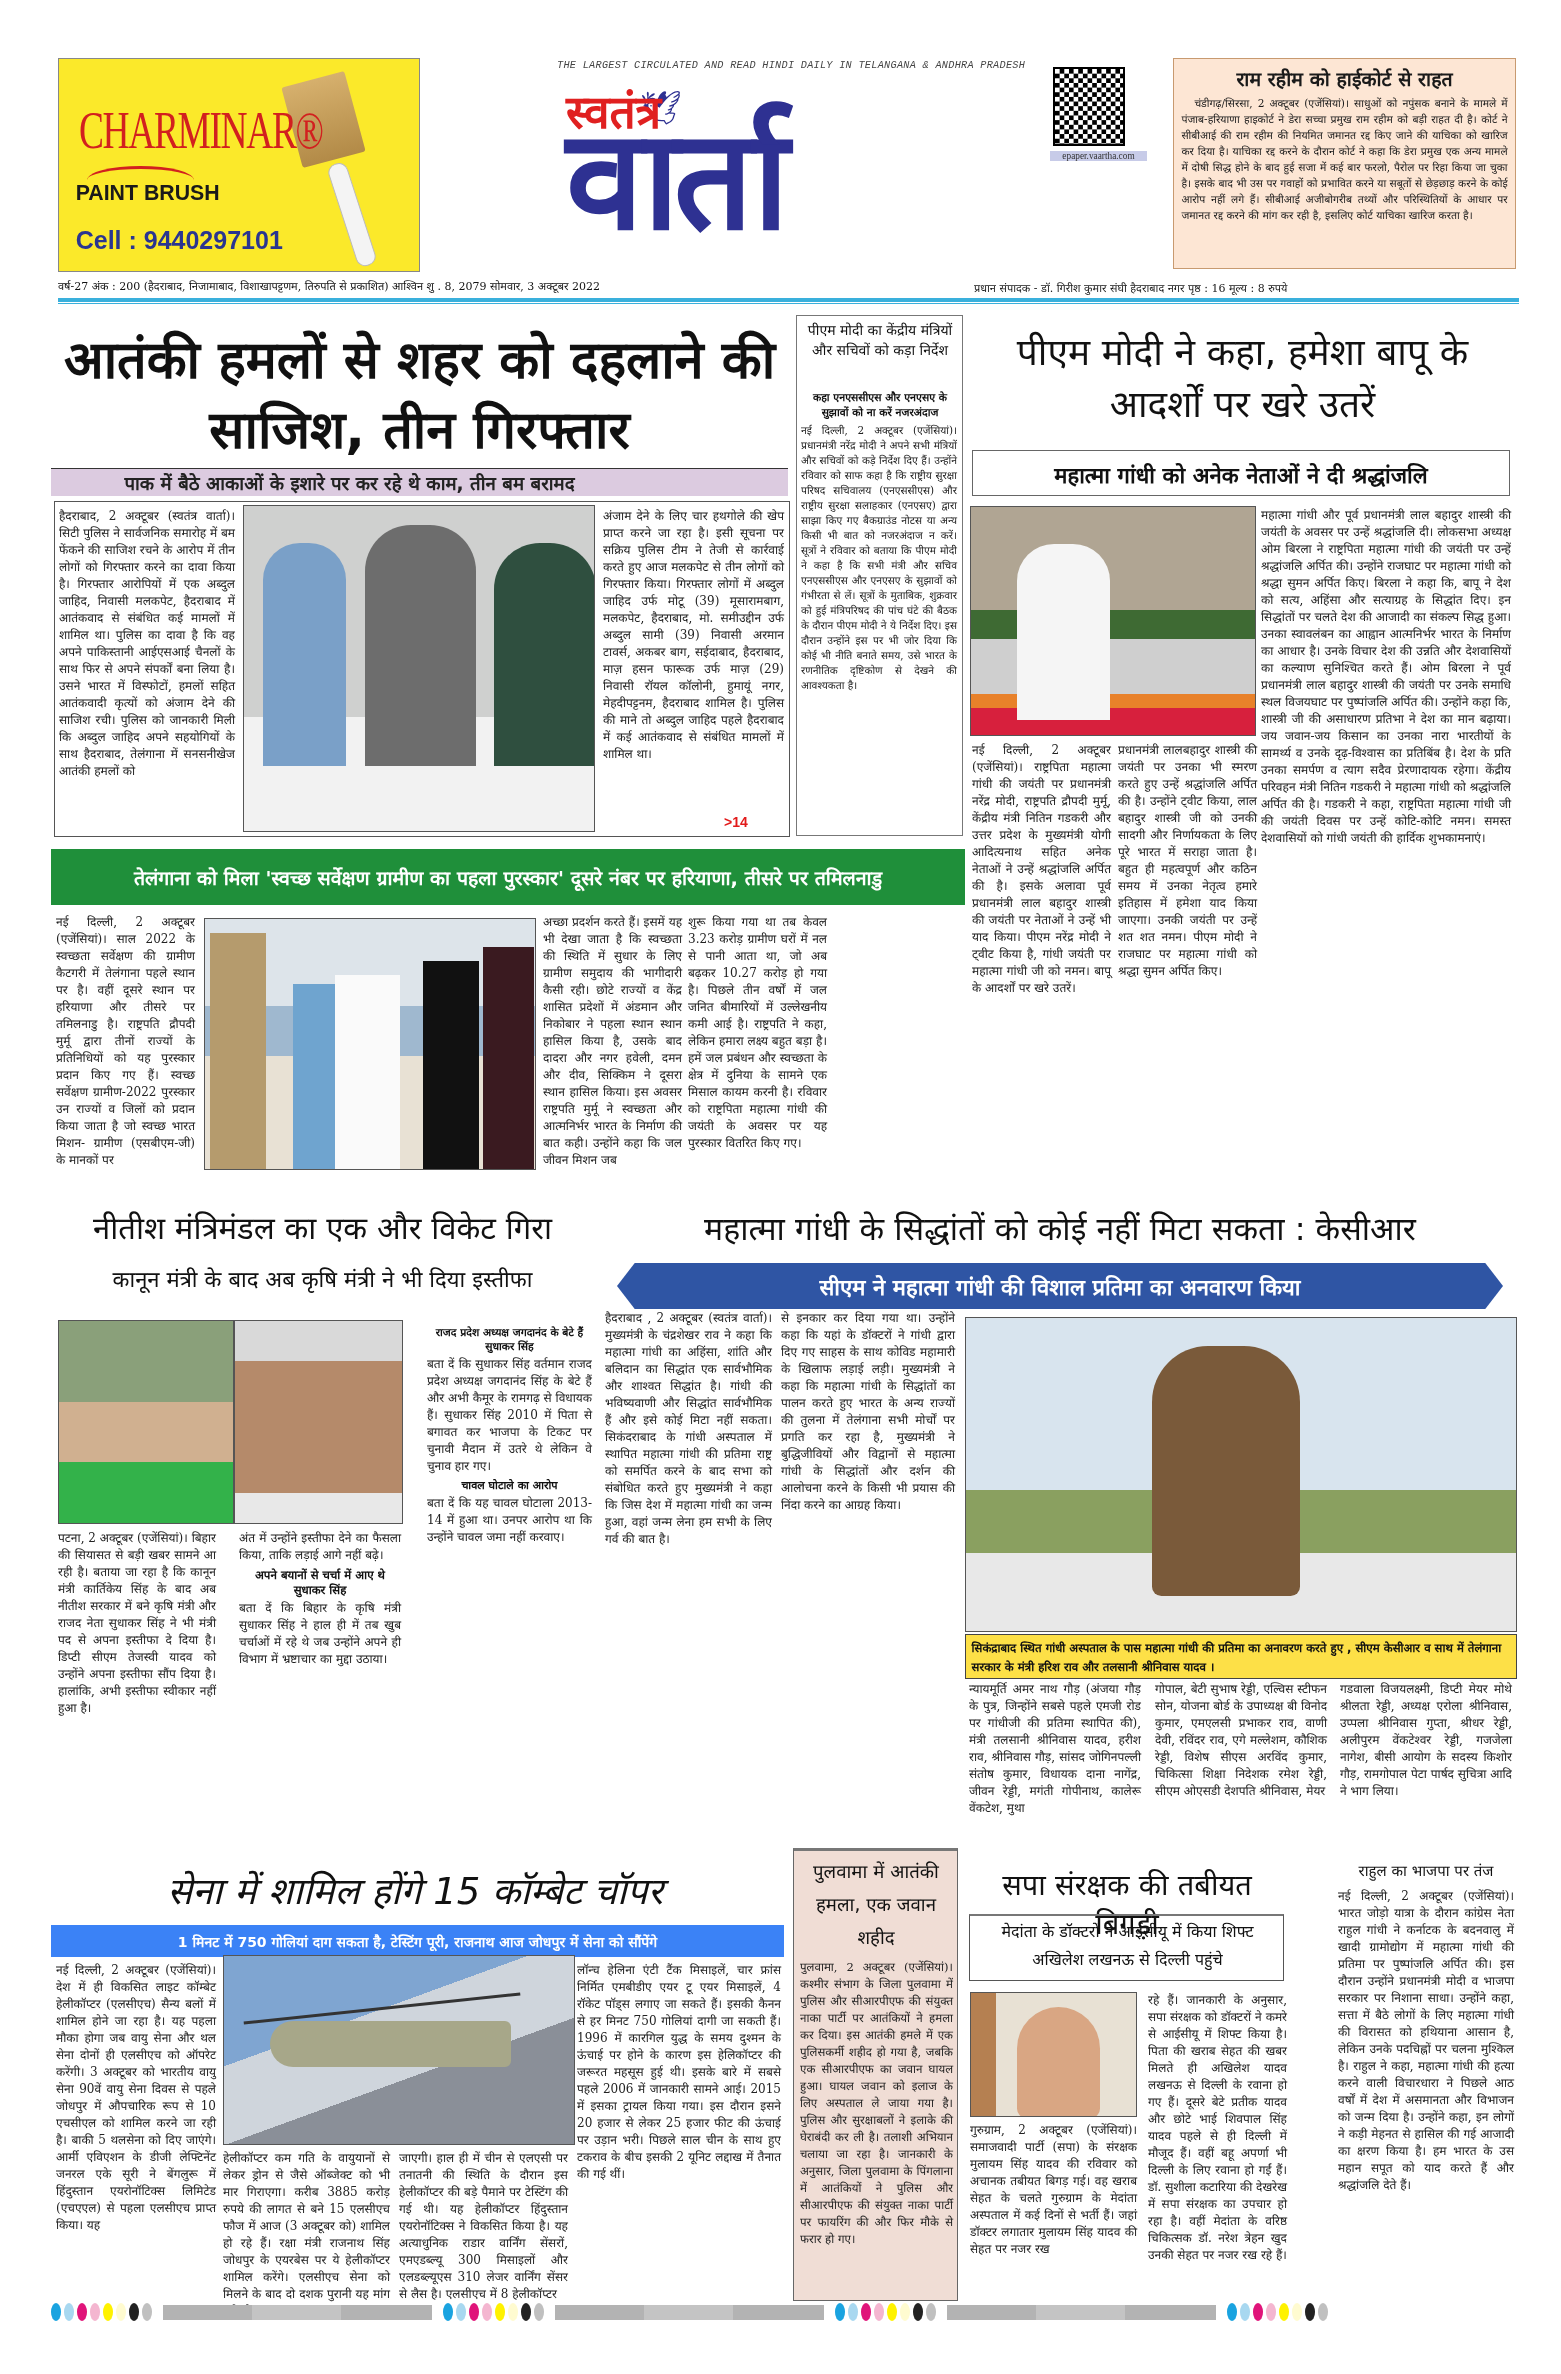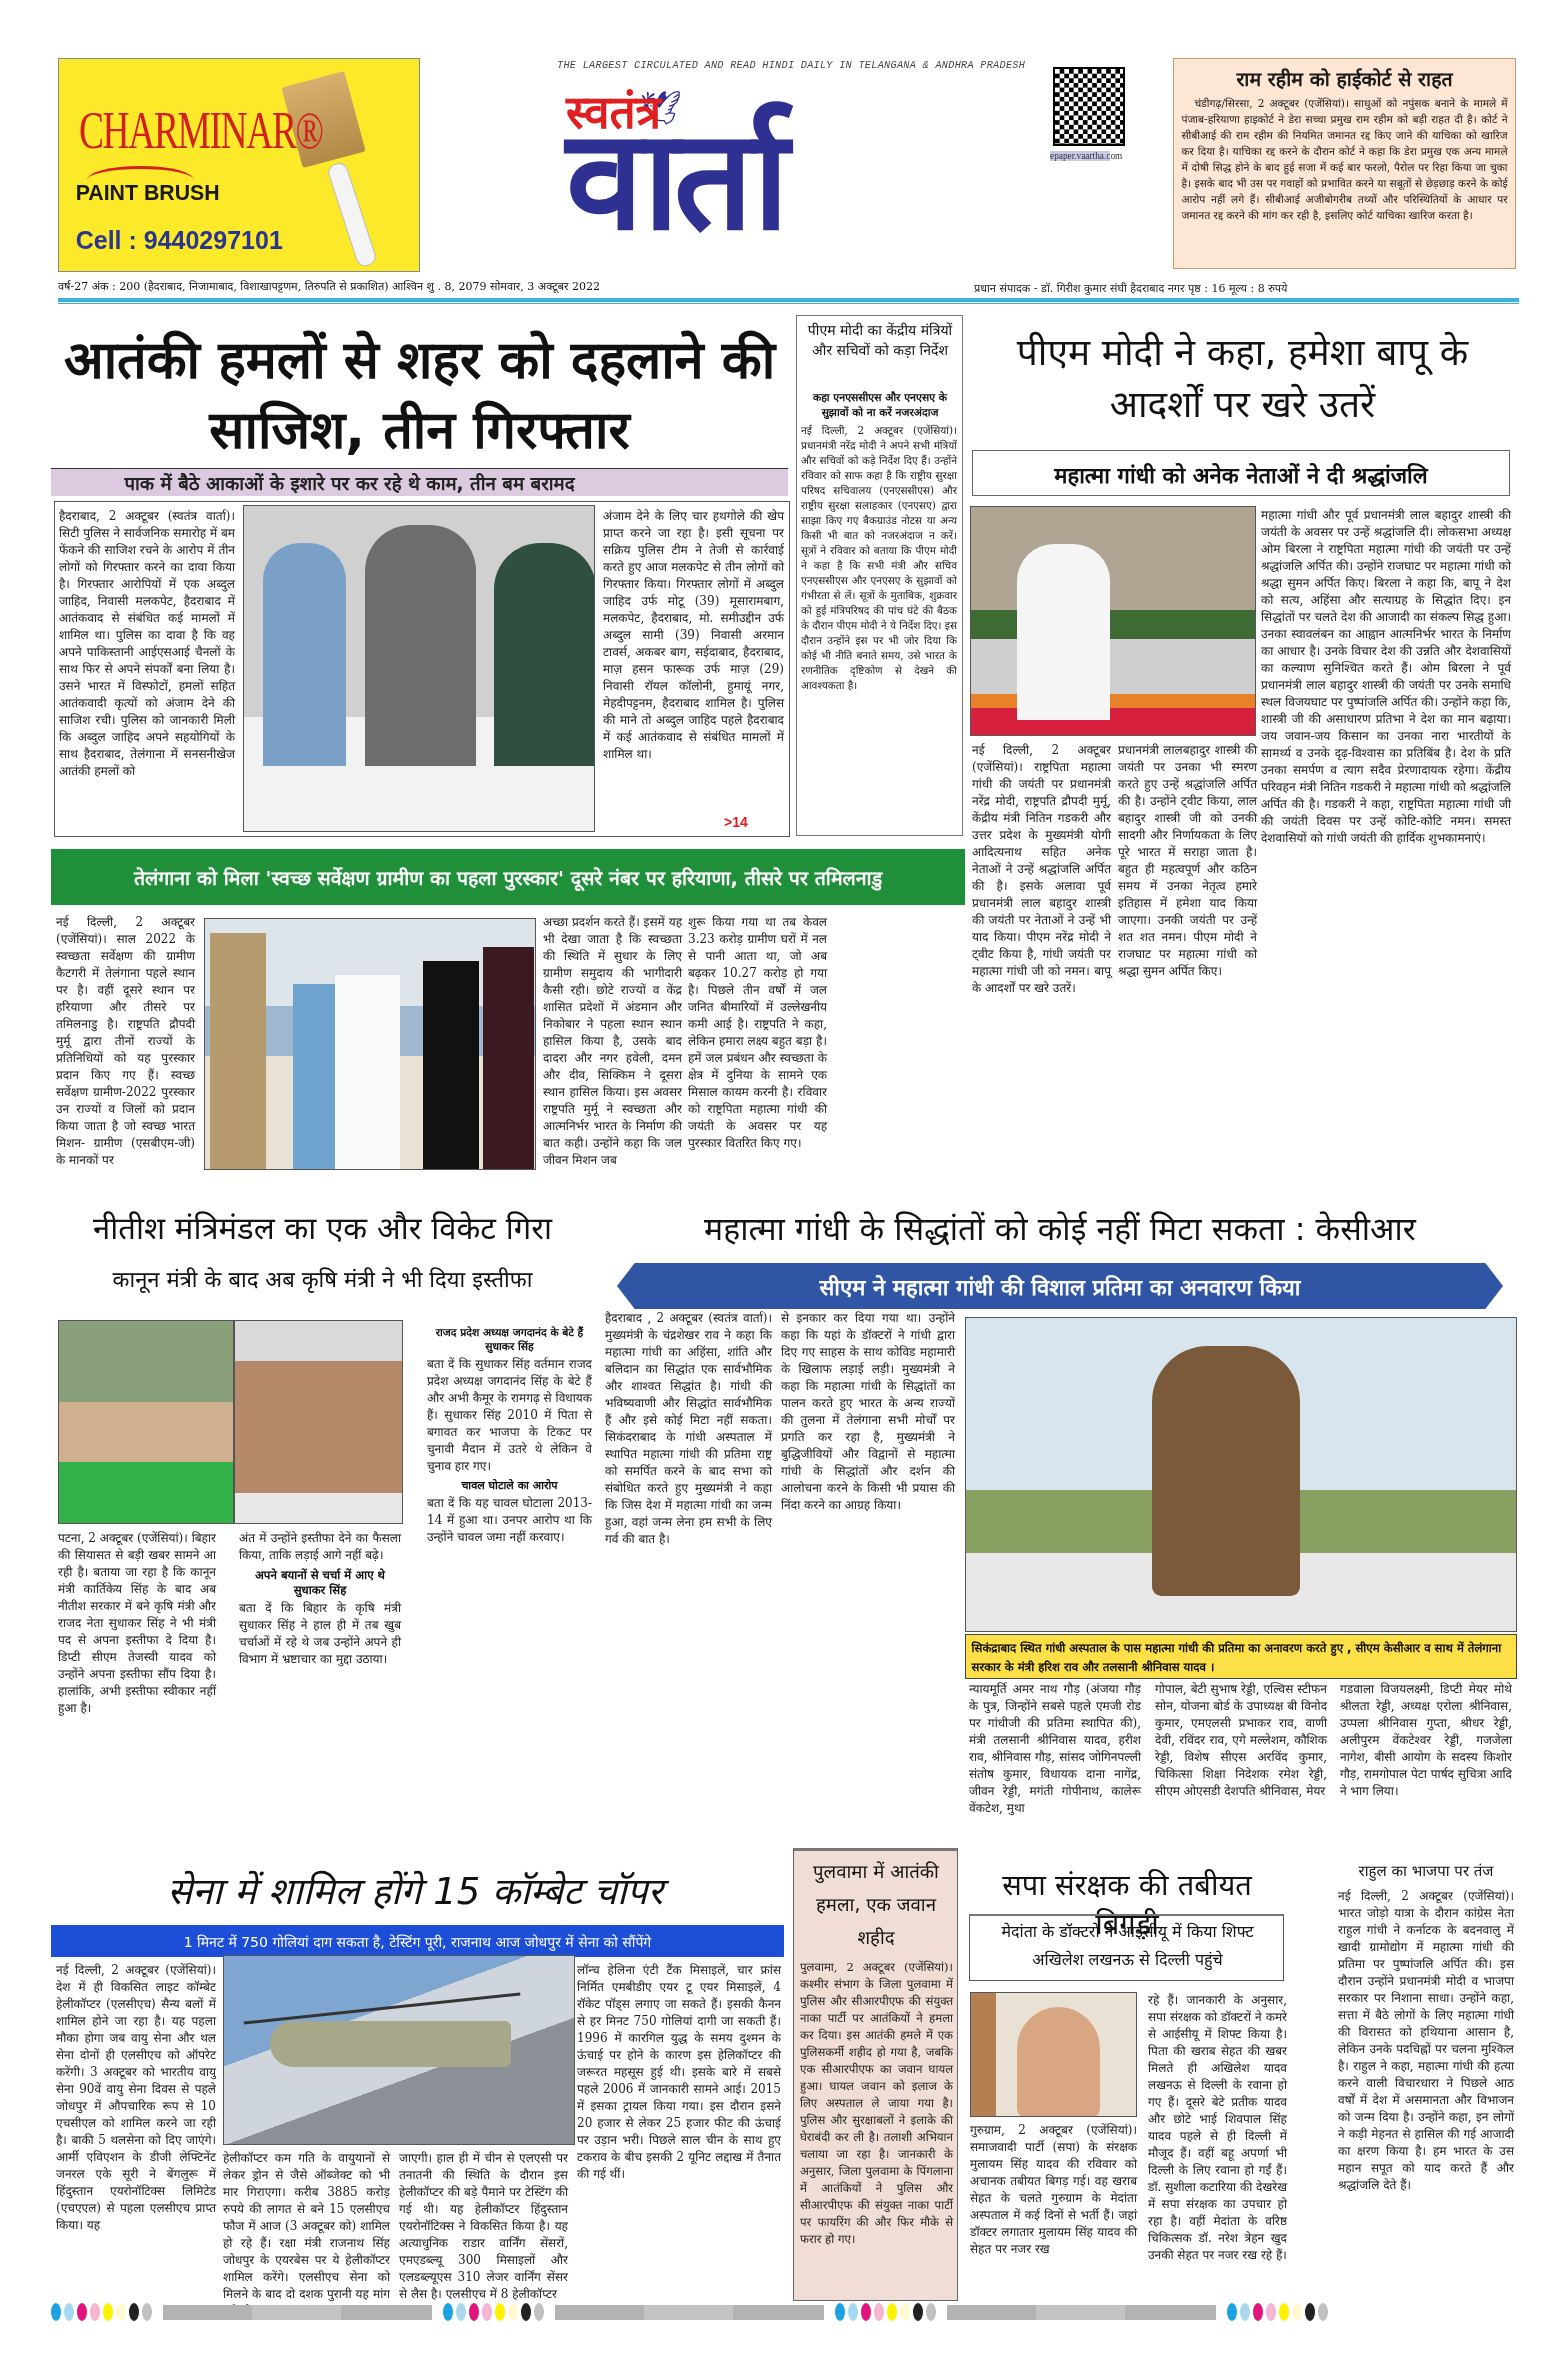--- a/index.html
+++ b/index.html
@@ -15,32 +15,32 @@
 #ad .arc{position:absolute;left:28px;top:107px;width:107px;height:28px;border-top:3.7px solid #d2201f;border-radius:50% 50% 0 0}
 #ad .sub{position:absolute;left:16.7px;top:122px;font-family:"Liberation Sans",sans-serif;font-weight:bold;font-size:21.3px}
 #ad .cell{position:absolute;left:16.7px;top:167px;font-family:"Liberation Sans",sans-serif;font-weight:bold;font-size:25px;color:#2a3590}
 #ad .brush{position:absolute;left:232px;top:18.6px;width:65px;height:83px;background:linear-gradient(#d6b06d,#b28a47);transform:rotate(-15deg);border-radius:2.8px}
 #ad .handle{position:absolute;left:283px;top:102px;width:20.4px;height:107px;background:#f4f4f4;border:0.9px solid #bbb;transform:rotate(-18deg);border-radius:9.3px}
 #tagline{left:557px;top:60px;font-family:"Liberation Mono",monospace;font-style:italic;font-size:10.2px;color:#444;letter-spacing:0.3px}
 #logo-top{left:566px;top:79px;font-family:"DejaVu Sans",sans-serif;font-size:46px;color:#e02020;font-weight:bold}
 #logo-main{left:566px;top:111px;font-family:"DejaVu Sans",sans-serif;font-size:139px;line-height:139px;color:#2e3192;font-weight:bold;letter-spacing:-5.6px}
 #bird{left:612px;top:83px;font-size:33px;color:#2e3192}
 #qr{left:1053px;top:67px;width:72px;height:79px;background:repeating-conic-gradient(#000 0 25%,#fff 0 50%) 0 0/9.3px 9.3px;border:2.8px solid #000}
-#epaper{left:1050px;top:151px;width:60px;font-size:9.3px;background:#c7cbe8;color:#333;text-align:center;font-family:"Liberation Serif",serif}
+#epaper{left:1050px;top:151px;width:97px;font-size:9.3px;background:#c7cbe8;color:#333;text-align:center;font-family:"Liberation Serif",serif}
 #brief{left:1173px;top:58px;width:343px;height:211px;background:#fde6d4;border:0.9px solid #c89a70;padding:5.6px 7.4px}
 #brief .t{font-family:"DejaVu Sans",sans-serif;font-weight:bold;font-size:19.5px;text-align:center;margin-bottom:3.7px}
 #brief .b{font-size:10.6px;line-height:16px;text-align:justify;text-indent:13px}
 #dateline{left:58px;top:278px;font-size:11px;color:#111}
 #editor{left:974px;top:280px;font-size:11px}
 #topline{left:58px;top:298px;width:1461px;height:3.7px}
 #topline2{left:58px;top:303px;width:1461px;height:1.4px}
 
 .g-banner{background:#1f8f3a;color:#fff;font-family:"DejaVu Sans",sans-serif;font-weight:bold}
 .b-banner{background:#2f55a4;color:#fff;font-family:"DejaVu Sans",sans-serif;font-weight:bold}
-.c-banner{background:#1d4ed8;color:#fff;font-family:"DejaVu Sans",sans-serif;font-weight:normal}
+.c-banner{background:#3b82f6;color:#fff;font-family:"DejaVu Sans",sans-serif;font-weight:bold}
 .lav{background:#dccbe0}
 .box{border:0.9px solid #555}
 .cmyk{display:flex;gap:2.8px;align-items:center}
 .dot{width:10.2px;height:18.6px;border-radius:50%}
 .grey{height:15px;background:linear-gradient(90deg,#b3b3b3 33%,#c4c4c4 33% 66%,#b3b3b3 66%)}
 </style>
 </head>
 <body>
 
 <div id="ad" class="abs">

